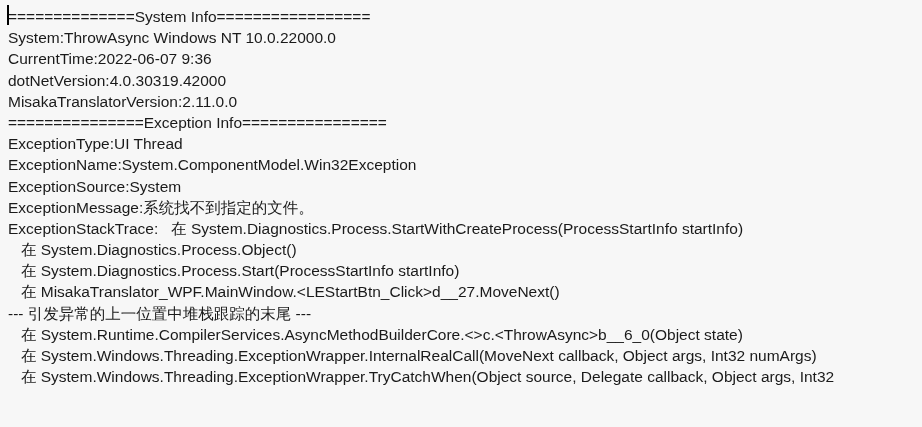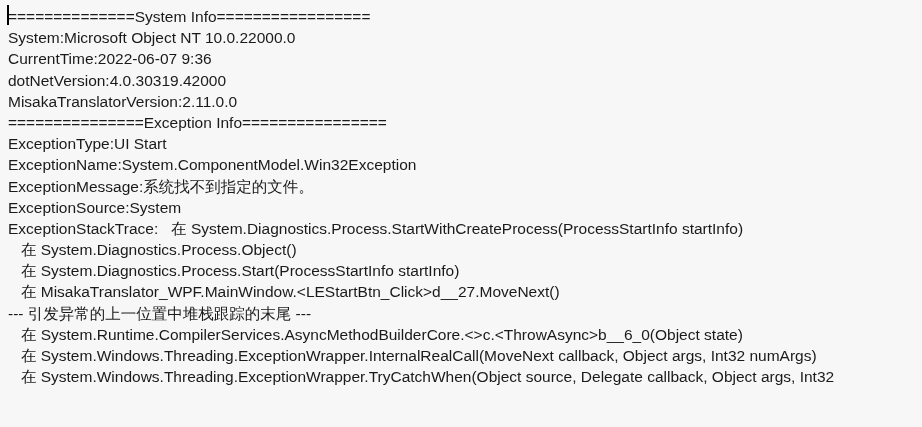--- a/index.html
+++ b/index.html
@@ -38,29 +38,29 @@
     background: #000000;
   }
 </style>
 </head>
 <body>
 
 <div class="screen">
   <div class="textbox">
     <span class="caret"></span>
     <div class="line">==============System Info=================</div>
-    <div class="line">System:Microsoft Object NT 10.0.22000.0</div>
+    <div class="line">System:ThrowAsync Windows NT 10.0.22000.0</div>
     <div class="line">CurrentTime:2022-06-07 9:36</div>
     <div class="line">dotNetVersion:4.0.30319.42000</div>
     <div class="line">MisakaTranslatorVersion:2.11.0.0</div>
     <div class="line">===============Exception Info================</div>
-    <div class="line">ExceptionType:UI Start</div>
+    <div class="line">ExceptionType:UI Thread</div>
     <div class="line">ExceptionName:System.ComponentModel.Win32Exception</div>
+    <div class="line">ExceptionSource:System</div>
     <div class="line">ExceptionMessage:系统找不到指定的文件。</div>
-    <div class="line">ExceptionSource:System</div>
     <div class="line">ExceptionStackTrace:   在 System.Diagnostics.Process.StartWithCreateProcess(ProcessStartInfo startInfo)</div>
     <div class="line">   在 System.Diagnostics.Process.Object()</div>
     <div class="line">   在 System.Diagnostics.Process.Start(ProcessStartInfo startInfo)</div>
     <div class="line">   在 MisakaTranslator_WPF.MainWindow.&lt;LEStartBtn_Click&gt;d__27.MoveNext()</div>
     <div class="line">--- 引发异常的上一位置中堆栈跟踪的末尾 ---</div>
     <div class="line">   在 System.Runtime.CompilerServices.AsyncMethodBuilderCore.&lt;&gt;c.&lt;ThrowAsync&gt;b__6_0(Object state)</div>
     <div class="line">   在 System.Windows.Threading.ExceptionWrapper.InternalRealCall(MoveNext callback, Object args, Int32 numArgs)</div>
     <div class="line">   在 System.Windows.Threading.ExceptionWrapper.TryCatchWhen(Object source, Delegate callback, Object args, Int32</div>
   </div>
 </div>

